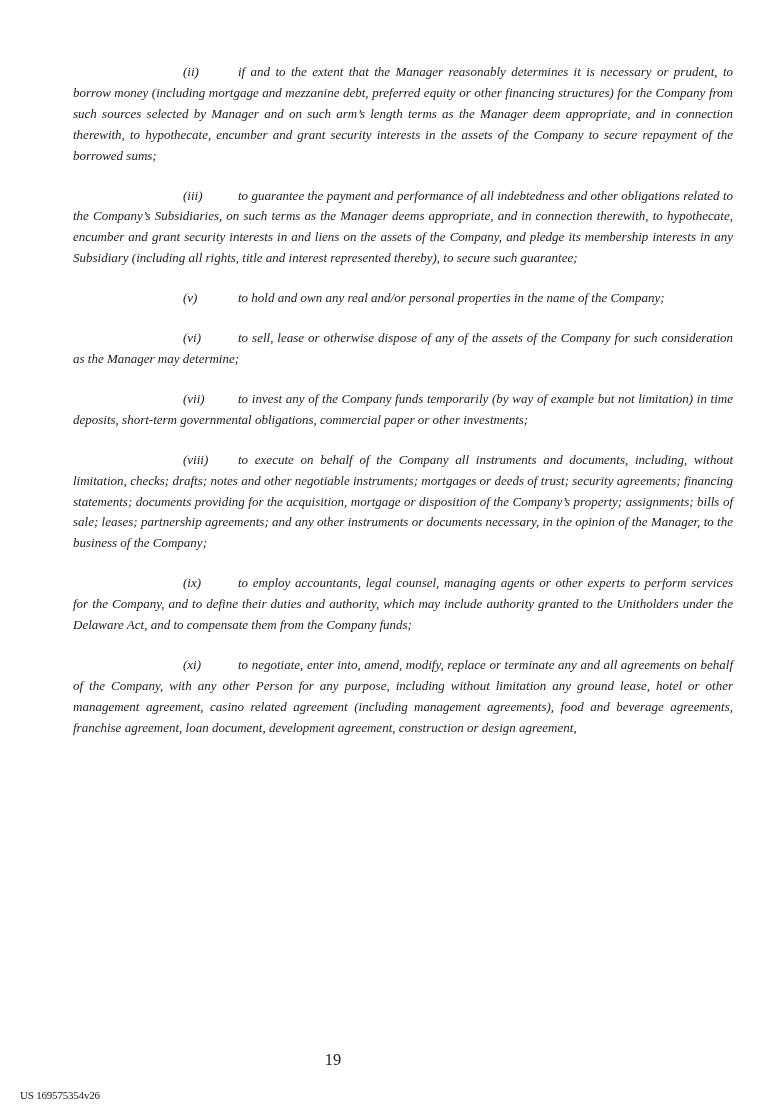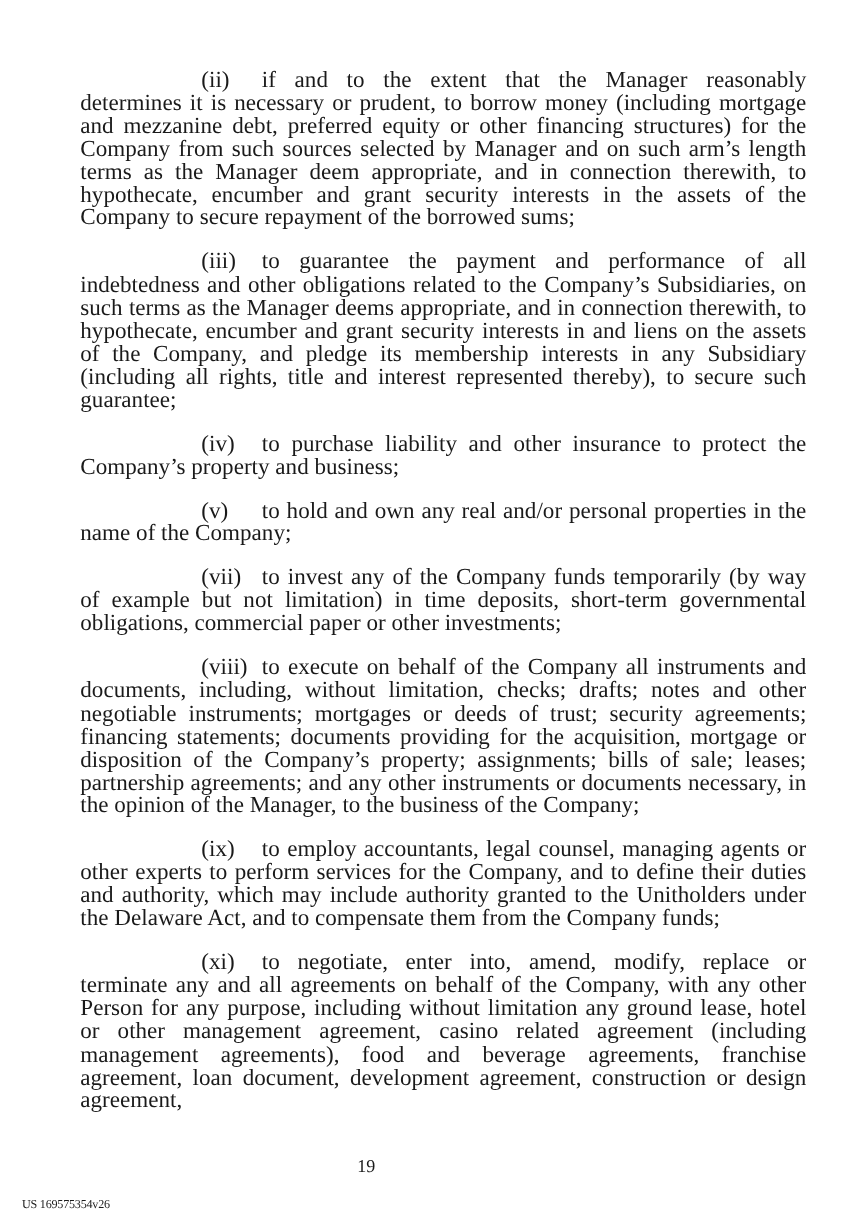--- a/index.html
+++ b/index.html
@@ -3,21 +3,21 @@
 <meta charset="utf-8">
 <style>
   html, body { margin: 0; padding: 0; background: #ffffff; }
   body {
     width: 778px; height: 1113px; position: relative; overflow: hidden;
     font-family: "Liberation Serif", "DejaVu Serif", serif;
     color: #1a1a1a;
   }
   .page {
     position: absolute; left: 73px; top: 62px; width: 660px;
-    font-size: 21px; line-height: 20.9px;
+    font-size: 13px; line-height: 20.9px; font-style: italic;
   }
   .para {
     text-align: justify; margin: 0 0 19px 0;
   }
   .para .num {
     display: inline-block; margin-left: 110px; width: 55px;
   }
   .page-number {
     position: absolute; left: 0; width: 666px; top: 1050px;
     text-align: center; font-size: 16.4px;
@@ -26,22 +26,22 @@
     position: absolute; left: 20px; top: 1089px;
     font-size: 11px; letter-spacing: -0.2px;
   }
 </style>
 </head>
 <body>
 
 <div class="page">
   <p class="para"><span class="num">(ii)</span><span>if and to the extent that the Manager reasonably determines it is necessary or prudent, to borrow money (including mortgage and mezzanine debt, preferred equity or other financing structures) for the Company from such sources selected by Manager and on such arm’s length terms as the Manager deem appropriate, and in connection therewith, to hypothecate, encumber and grant security interests in the assets of the Company to secure repayment of the borrowed sums;</span></p>
   <p class="para"><span class="num">(iii)</span><span>to guarantee the payment and performance of all indebtedness and other obligations related to the Company’s Subsidiaries, on such terms as the Manager deems appropriate, and in connection therewith, to hypothecate, encumber and grant security interests in and liens on the assets of the Company, and pledge its membership interests in any Subsidiary (including all rights, title and interest represented thereby), to secure such guarantee;</span></p>
-  <p class="para"><span class="num">(iv)</span><span>to purchase liability and other insurance to protect the Company’s property and business;</span></p>
   <p class="para"><span class="num">(v)</span><span>to hold and own any real and/or personal properties in the name of the Company;</span></p>
+  <p class="para"><span class="num">(vi)</span><span>to sell, lease or otherwise dispose of any of the assets of the Company for such consideration as the Manager may determine;</span></p>
   <p class="para"><span class="num">(vii)</span><span>to invest any of the Company funds temporarily (by way of example but not limitation) in time deposits, short-term governmental obligations, commercial paper or other investments;</span></p>
   <p class="para"><span class="num">(viii)</span><span>to execute on behalf of the Company all instruments and documents, including, without limitation, checks; drafts; notes and other negotiable instruments; mortgages or deeds of trust; security agreements; financing statements; documents providing for the acquisition, mortgage or disposition of the Company’s property; assignments; bills of sale; leases; partnership agreements; and any other instruments or documents necessary, in the opinion of the Manager, to the business of the Company;</span></p>
   <p class="para"><span class="num">(ix)</span><span>to employ accountants, legal counsel, managing agents or other experts to perform services for the Company, and to define their duties and authority, which may include authority granted to the Unitholders under the Delaware Act, and to compensate them from the Company funds;</span></p>
   <p class="para"><span class="num">(xi)</span><span>to negotiate, enter into, amend, modify, replace or terminate any and all agreements on behalf of the Company, with any other Person for any purpose, including without limitation any ground lease, hotel or other management agreement, casino related agreement (including management agreements), food and beverage agreements, franchise agreement, loan document, development agreement, construction or design agreement,</span></p>
 </div>
 
 <div class="page-number">19</div>
 <div class="doc-id">US 169575354v26</div>
 
 </body></html>

